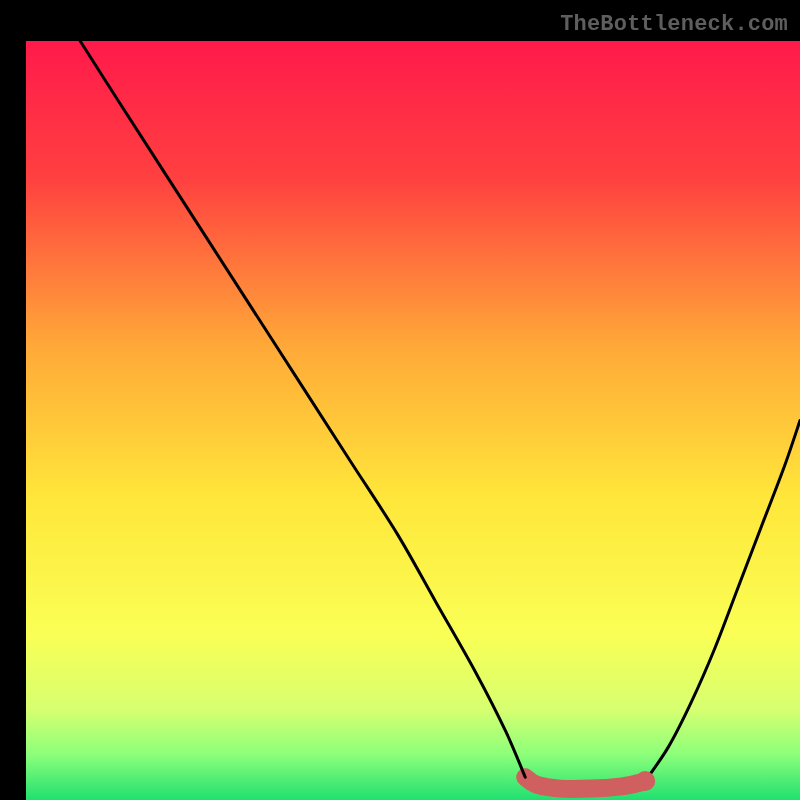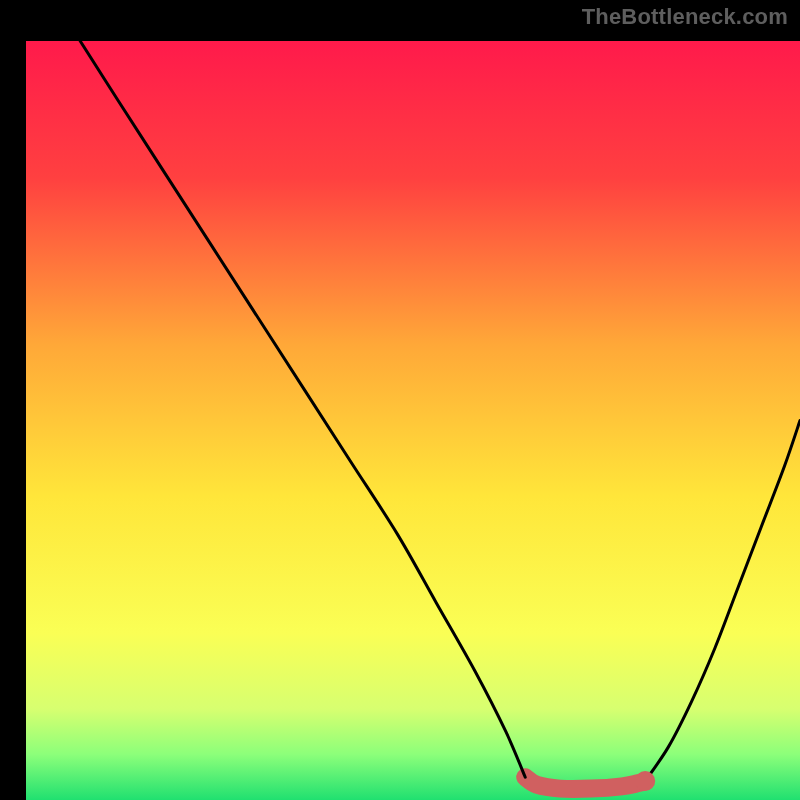--- a/index.html
+++ b/index.html
@@ -21,26 +21,27 @@
   }
   .plot {
     position: absolute;
     left: 13px;
     top: 28px;
     width: 774px;
     height: 759px;
   }
   .watermark {
     position: absolute;
-    top: 4px;
+    top: 12px;
     right: 12px;
     color: #5e5e5e;
     font-size: 22px;
     font-weight: 600;
     letter-spacing: 0.2px;
+    font-family: Liberation Mono, monospace;
   }
   svg { display: block; }
 </style>
 </head>
 <body>
 
 <div class="frame">
   <div class="plot">
     <svg id="chart-svg" width="774" height="759" viewBox="0 0 774 759">
         <defs>

